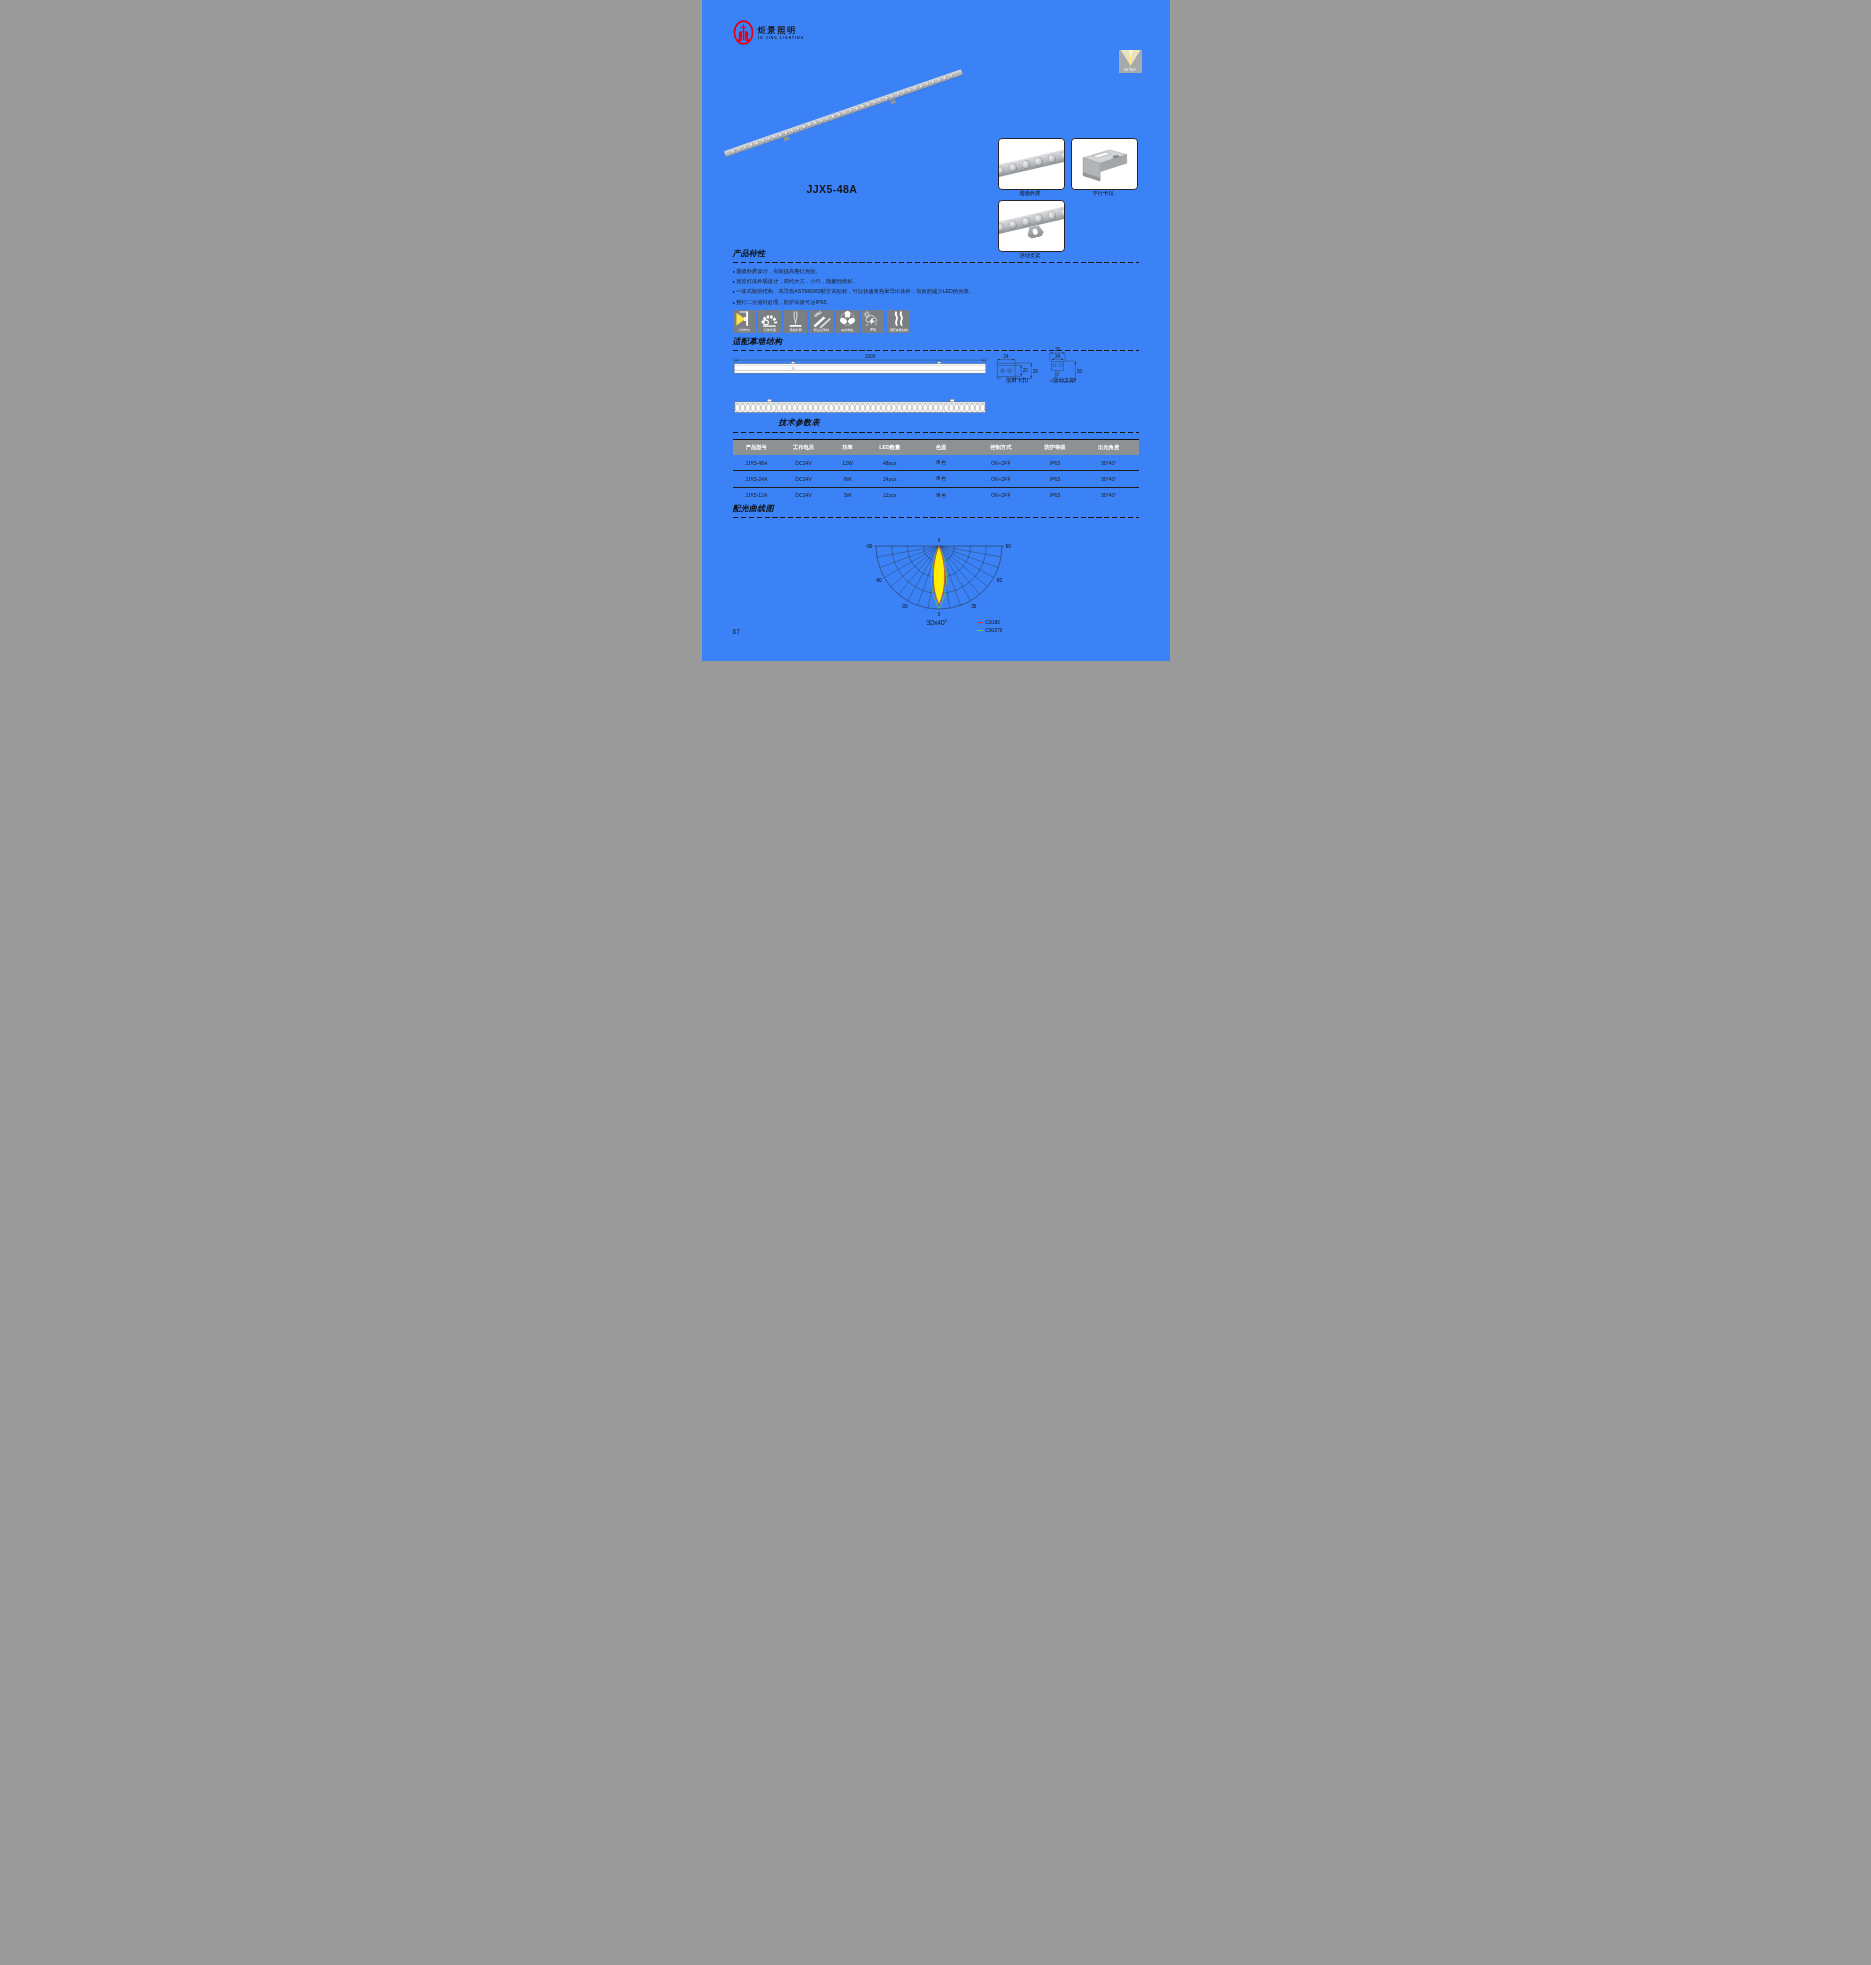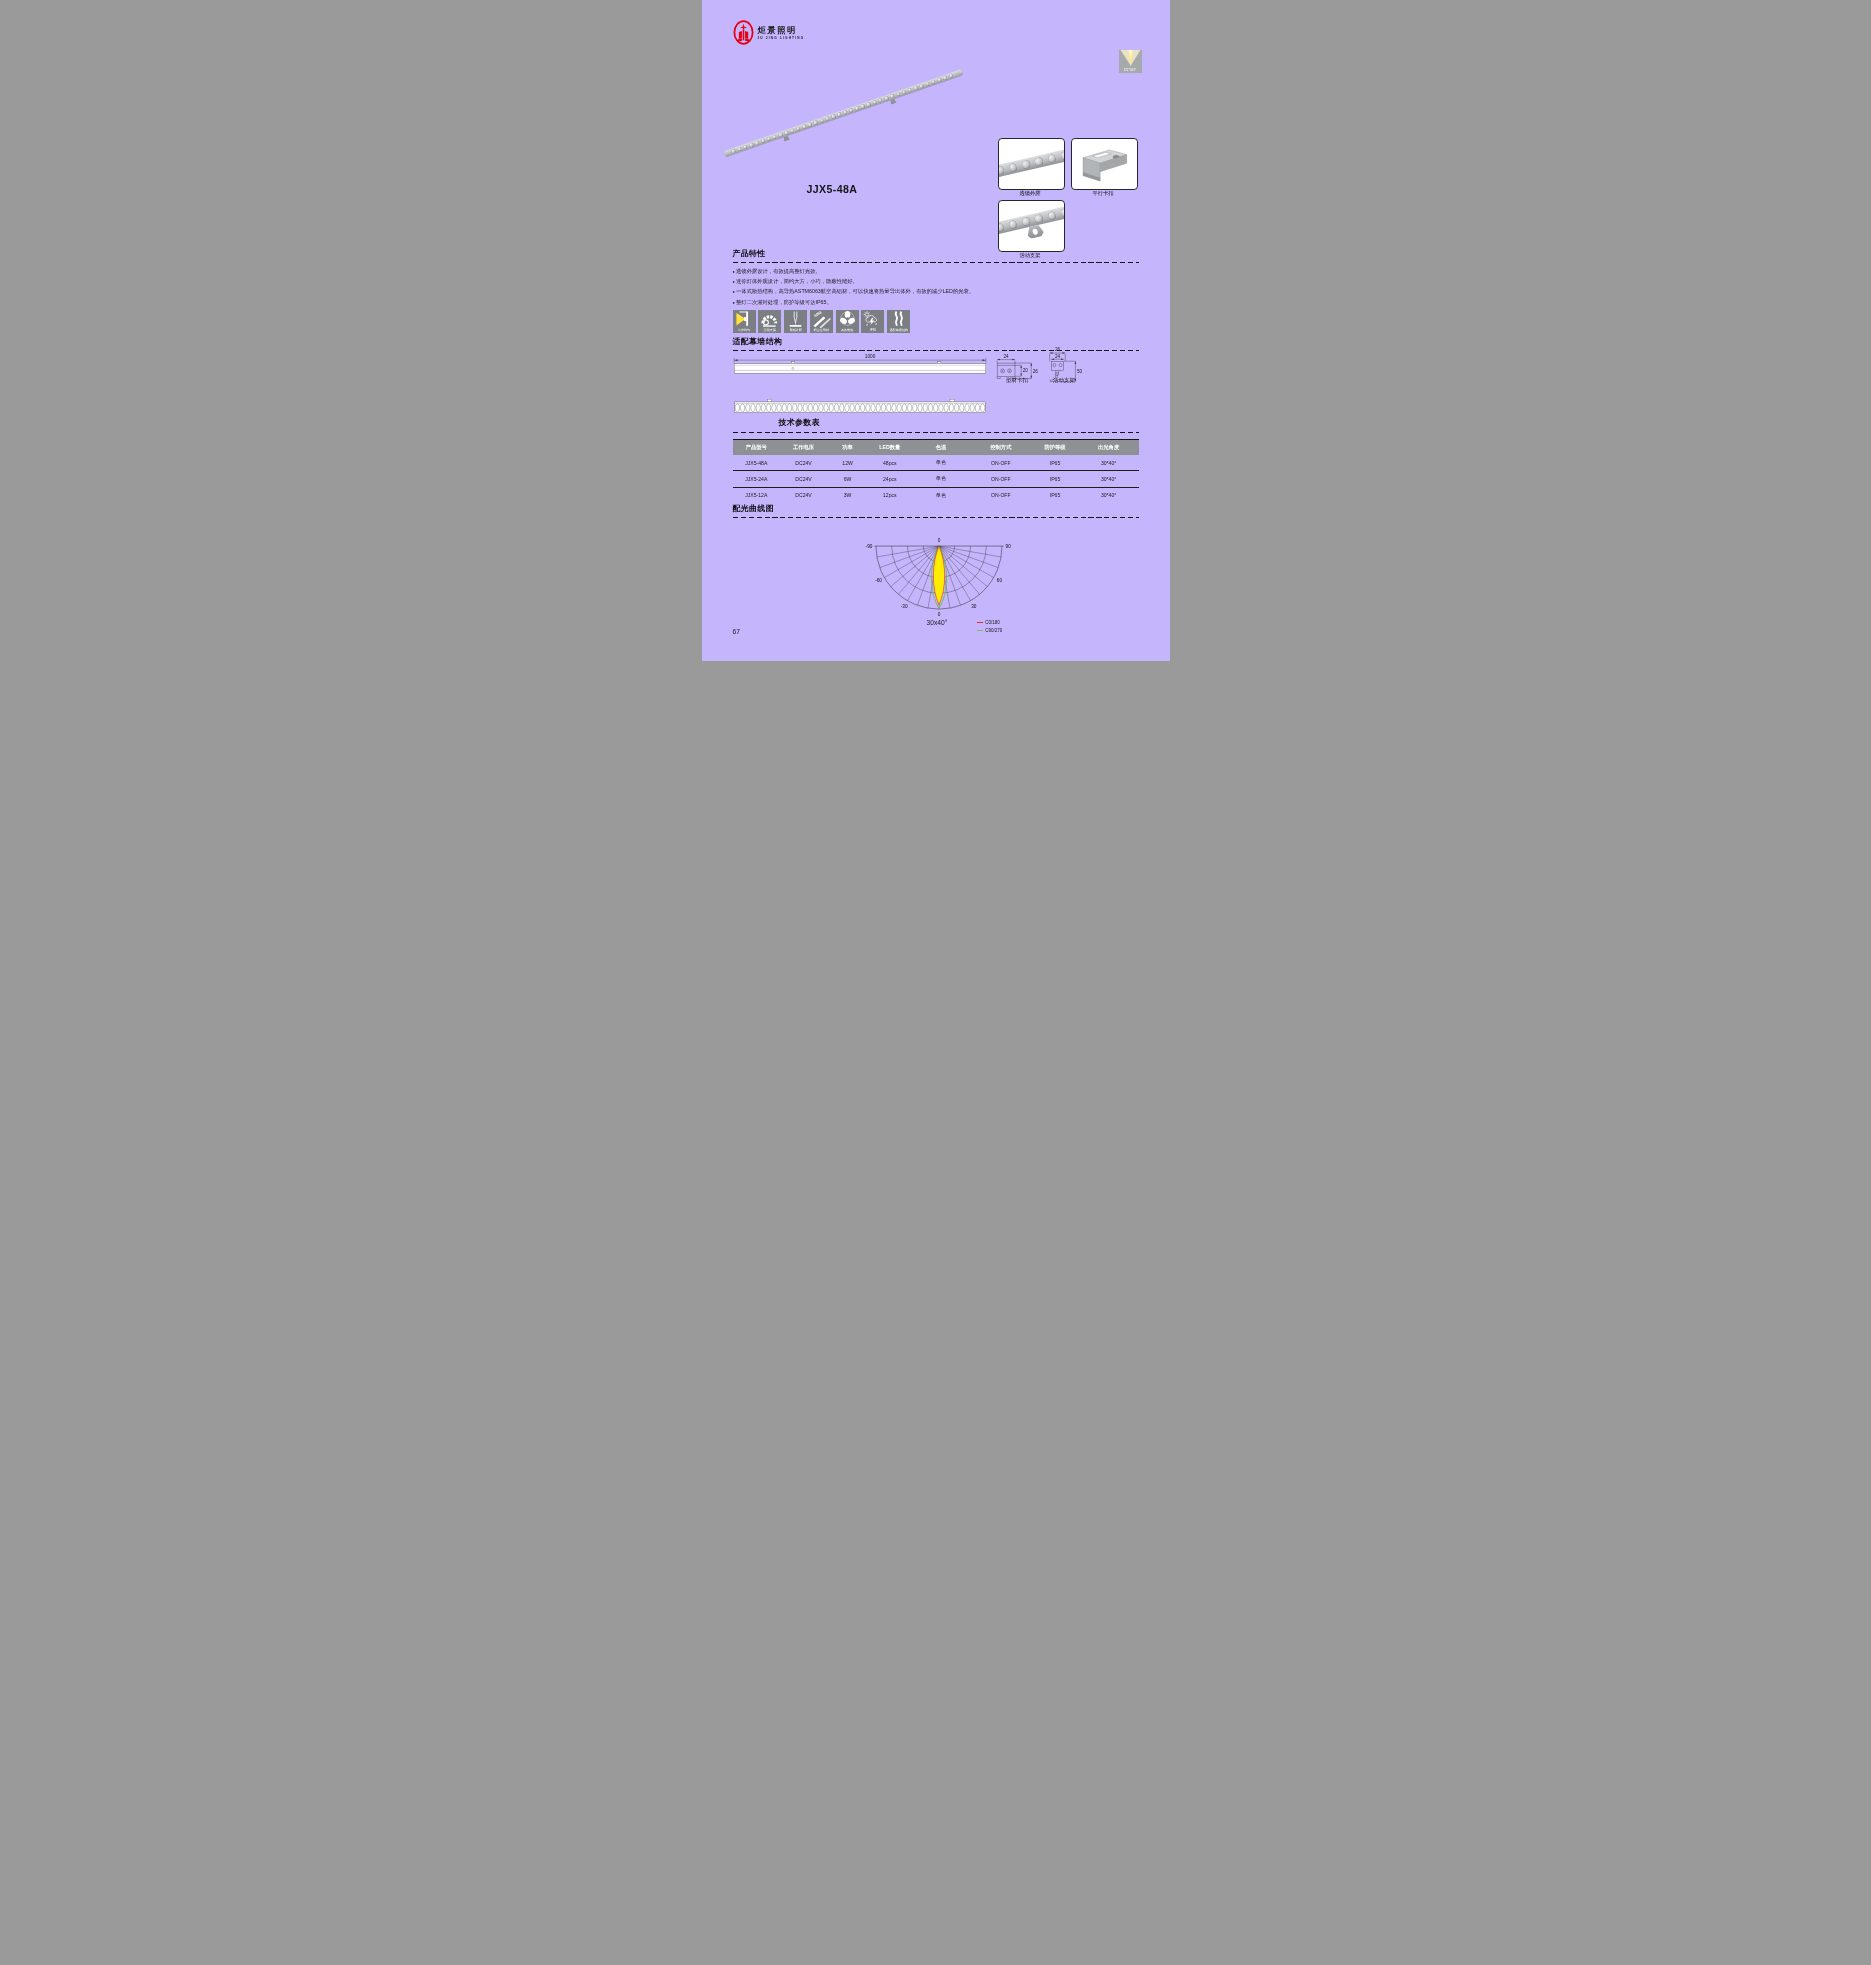--- a/index.html
+++ b/index.html
@@ -1,16 +1,16 @@
 <!DOCTYPE html>
 <html style="font-size:6.3px"><head>
 <meta charset="utf-8">
 <style>
   html,body{margin:0;padding:0;background:#9a9a9a;}
-  .page{position:relative;width:468px;height:661px;margin:0 auto;background:#c4b5fd;
+  .page{position:relative;width:468px;height:661px;margin:0 auto;background:#3b82f6;
         font-family:"Liberation Sans","DejaVu Sans",sans-serif;overflow:hidden;color:#111;}
   .abs{position:absolute;}
 
   
   .logo-wrap{left:31px;top:20.4px;display:flex;align-items:center;gap:3.9px;}
   .logo-text-cn{font-size:8.3px;font-weight:700;letter-spacing:1.6px;color:#1a1a1a;line-height:1.1;}
   .logo-text-en{font-size:3.1px;font-weight:700;letter-spacing:1.2px;color:#1a1a1a;margin-top:0.8px;}
 
   
   .beam-badge{left:417px;top:50px;width:23px;height:23px;background:#a7aaad;}
@@ -48,21 +48,21 @@
      background:linear-gradient(180deg,#b6b9bc,#8c8f92);
      clip-path:polygon(22% 0,78% 0,100% 68%,80% 100%,20% 100%,0 68%);}
   .card-bracket .hole{position:absolute;left:50%;top:50%;width:4.7px;height:6.3px;margin:-3.1px 0 0 -2.4px;
      background:#fdfdfd;border-radius:50%;}
   .caption{font-size:5.3px;color:#111;text-align:center;}
   .cap1{left:296px;top:190px;width:65px;}
   .cap2{left:369px;top:190px;width:65px;}
   .cap3{left:296px;top:252px;width:65px;}
 
   
-  .sec-title{font-size:7.9px;font-weight:700;color:#0e0e0e;letter-spacing:0.4px;}
+  .sec-title{font-size:7.9px;font-weight:700;color:#0e0e0e;letter-spacing:0.4px;font-style:italic;}
   .dashes{height:1.2px;width:406px;background:repeating-linear-gradient(90deg,#161616 0 5.1px,transparent 5.1px 7.9px);}
   .t-features{left:31px;top:248px;} .d-features{left:31px;top:262px;}
   .t-dims{left:31px;top:336px;}     .d-dims{left:31px;top:350px;}
   .t-spec{left:31px;top:417px;margin-left:46px;}    .d-spec{left:31px;top:432px;}
   .t-photo{left:31px;top:503px;}   .d-photo{left:31px;top:517px;}
 
   .bullets{left:31px;top:267px;width:406px;}
   .bullet{font-size:5.3px;line-height:9.8px;color:#1c1c1c;}
   .bullet::before{content:"●";font-size:3.9px;margin-right:1.2px;vertical-align:0.4px;}
 

